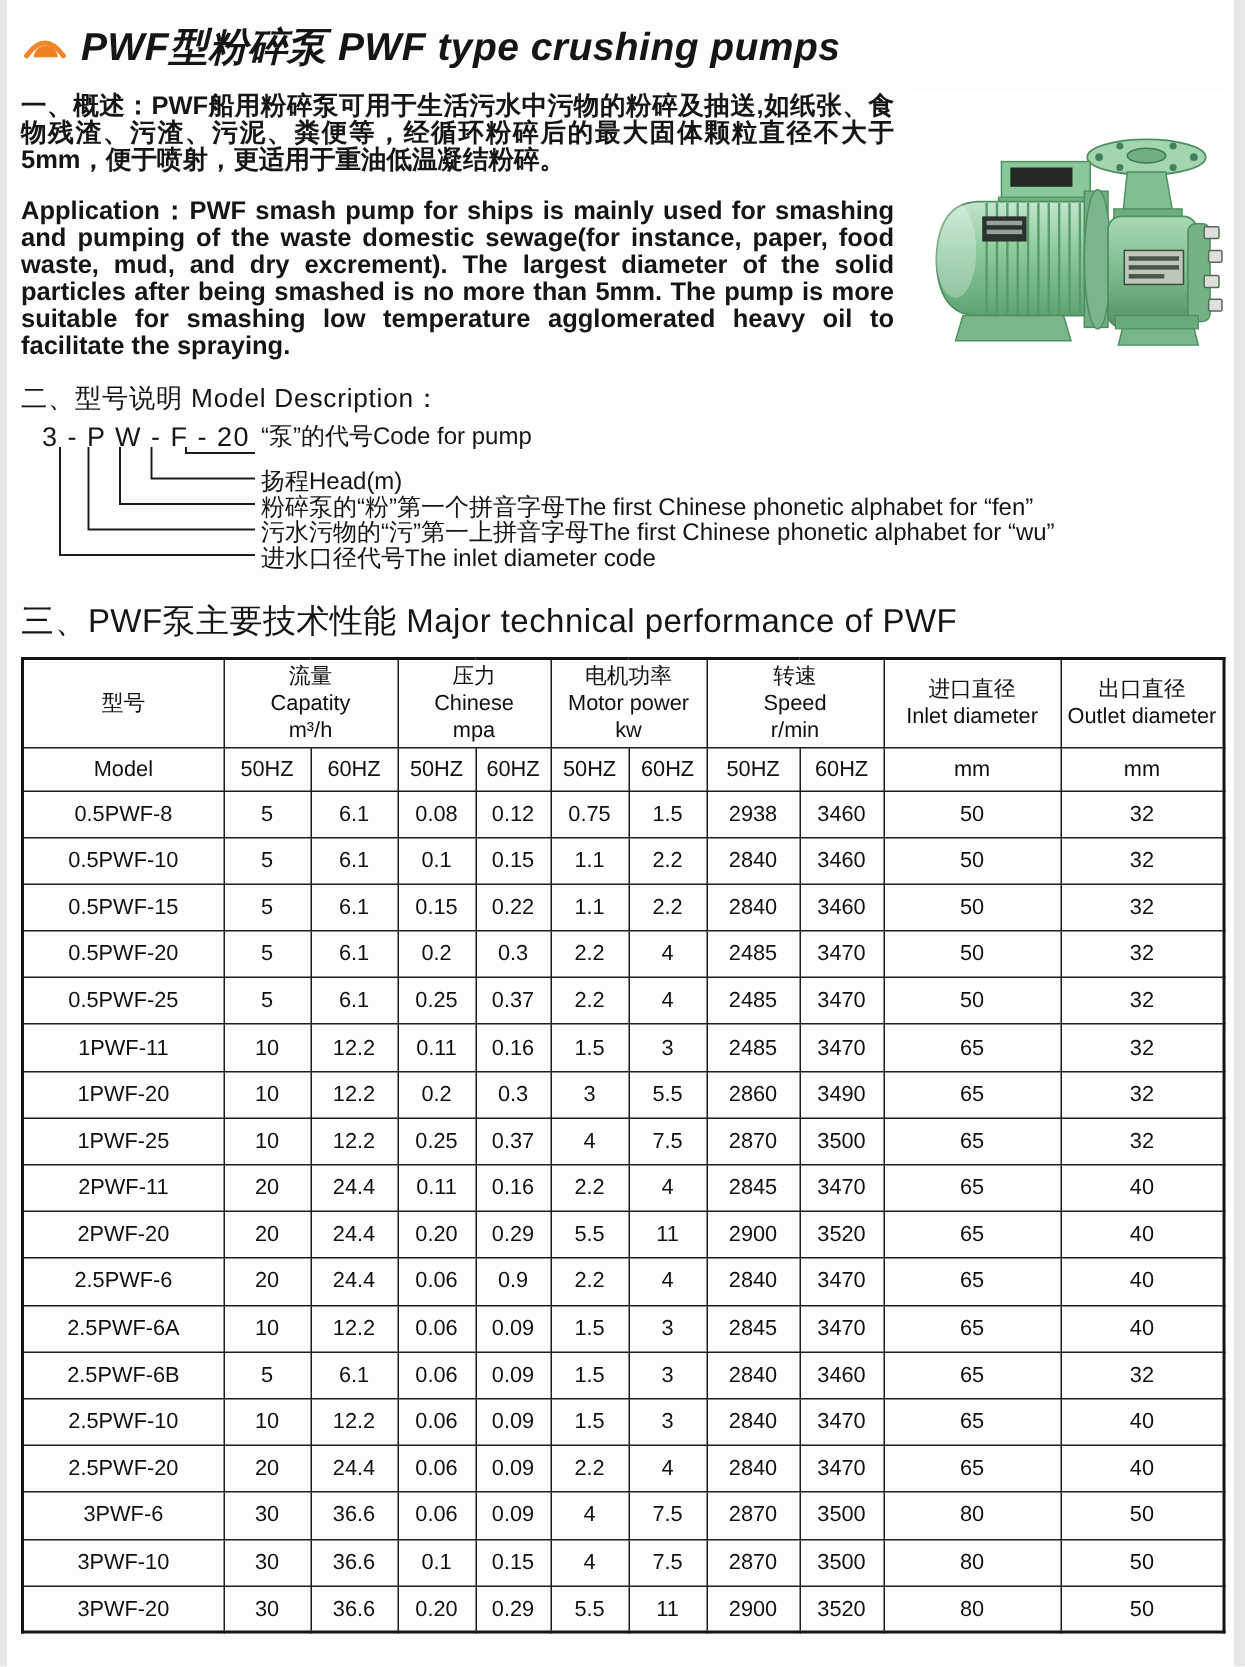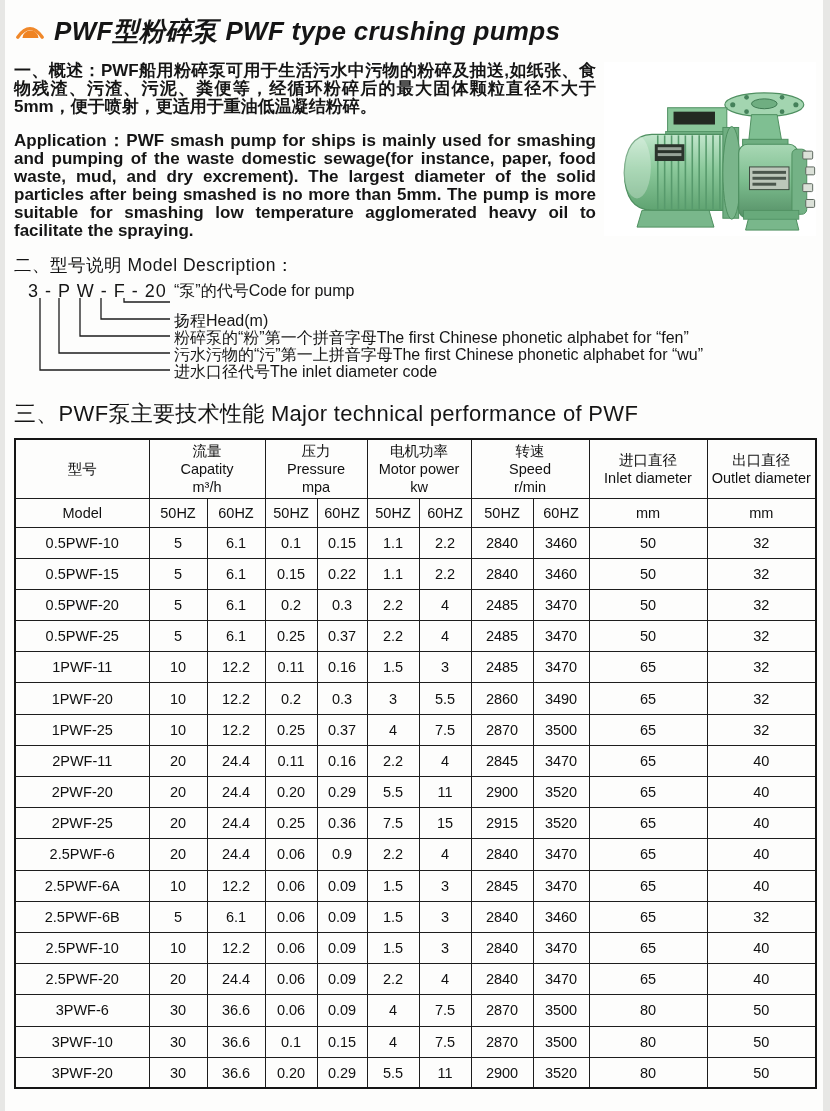--- a/index.html
+++ b/index.html
@@ -197,21 +197,21 @@
     <thead>
       <tr class="hdr-main">
         <th>型号</th>
         <th colspan="2">
           <span>流量</span><br>
           <span>Capatity</span><br>
           <span>m³/h</span>
         </th>
         <th colspan="2">
           <span>压力</span><br>
-          <span>Pressure</span><br>
+          <span>Chinese</span><br>
           <span>mpa</span>
         </th>
         <th colspan="2">
           <span>电机功率</span><br>
           <span>Motor power</span><br>
           <span>kw</span>
         </th>
         <th colspan="2">
           <span>转速</span><br>
           <span>Speed</span><br>
@@ -235,20 +235,33 @@
         <th>50HZ</th>
         <th>60HZ</th>
         <th>50HZ</th>
         <th>60HZ</th>
         <th>mm</th>
         <th>mm</th>
       </tr>
     </thead>
     <tbody class="spec-body">
         <tr>
+          <td>0.5PWF-8</td>
+          <td>5</td>
+          <td>6.1</td>
+          <td>0.08</td>
+          <td>0.12</td>
+          <td>0.75</td>
+          <td>1.5</td>
+          <td>2938</td>
+          <td>3460</td>
+          <td>50</td>
+          <td>32</td>
+        </tr>
+        <tr>
           <td>0.5PWF-10</td>
           <td>5</td>
           <td>6.1</td>
           <td>0.1</td>
           <td>0.15</td>
           <td>1.1</td>
           <td>2.2</td>
           <td>2840</td>
           <td>3460</td>
           <td>50</td>
@@ -347,33 +360,20 @@
         </tr>
         <tr>
           <td>2PWF-20</td>
           <td>20</td>
           <td>24.4</td>
           <td>0.20</td>
           <td>0.29</td>
           <td>5.5</td>
           <td>11</td>
           <td>2900</td>
-          <td>3520</td>
-          <td>65</td>
-          <td>40</td>
-        </tr>
-        <tr>
-          <td>2PWF-25</td>
-          <td>20</td>
-          <td>24.4</td>
-          <td>0.25</td>
-          <td>0.36</td>
-          <td>7.5</td>
-          <td>15</td>
-          <td>2915</td>
           <td>3520</td>
           <td>65</td>
           <td>40</td>
         </tr>
         <tr>
           <td>2.5PWF-6</td>
           <td>20</td>
           <td>24.4</td>
           <td>0.06</td>
           <td>0.9</td>

